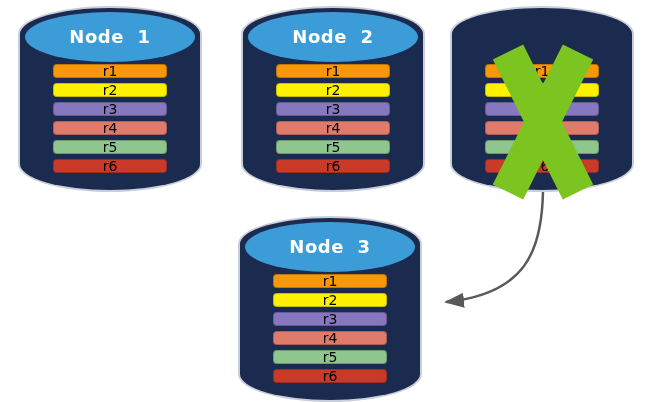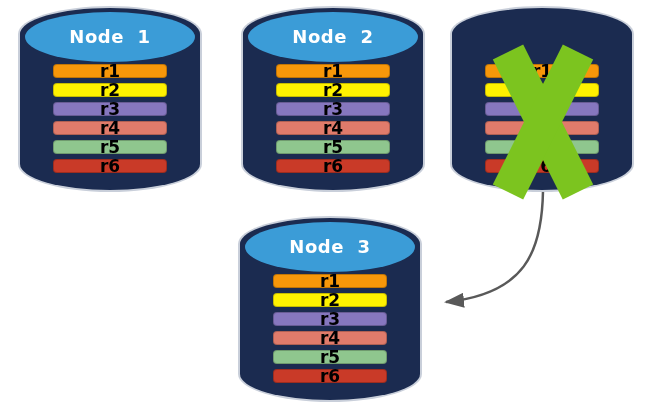--- a/index.html
+++ b/index.html
@@ -41,21 +41,21 @@
     position: absolute; left: 33px; right: 33px; top: 56px;
     display: flex; flex-direction: column; gap: 5px;
   }
   .row {
     height: 14px; border-radius: 4px;
     border: 1px solid rgba(0,0,0,0.22);
     box-sizing: border-box;
     display: flex; align-items: center; justify-content: center;
   }
   .row span {
-    font-size: 17px; font-weight: bold;
+    font-size: 14px; font-weight: normal;
     color: var(--row-text, #000000);
     line-height: 1;
   }
 
   
   .cross { position: absolute; left: 40px; top: 42px; width: 102px; height: 144px; overflow: visible; }
 
   
   .arrow-overlay { position: absolute; left: 0; top: 0; width: 646px; height: 402px; pointer-events: none; }
 </style>

